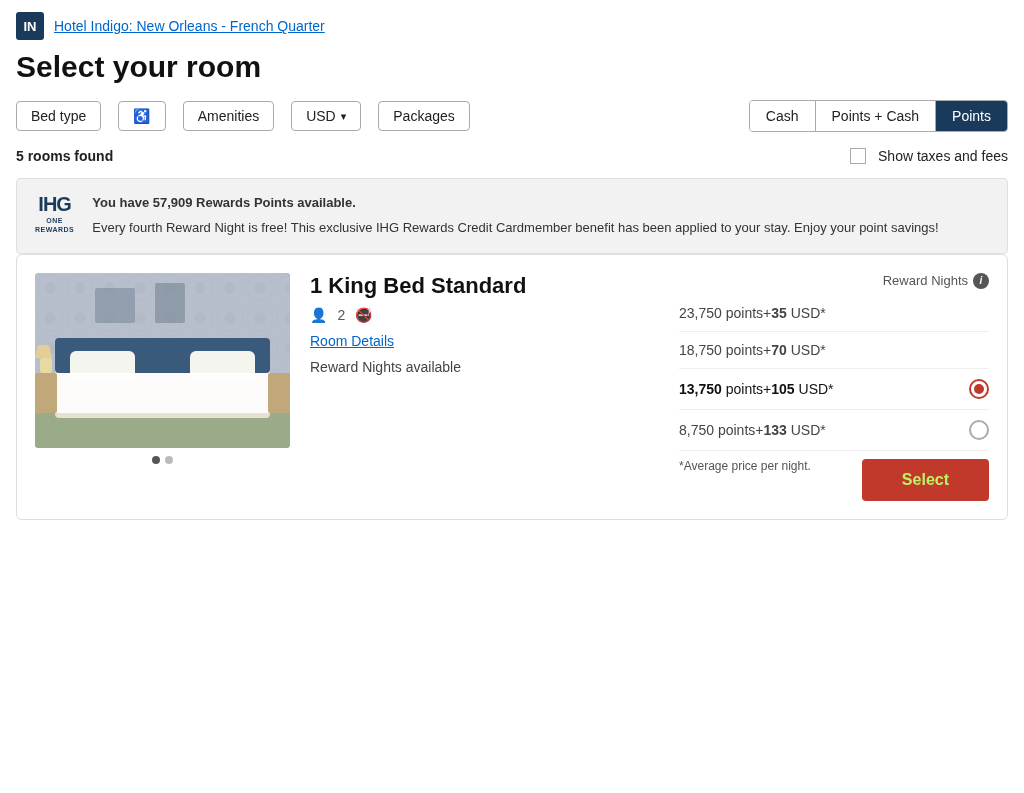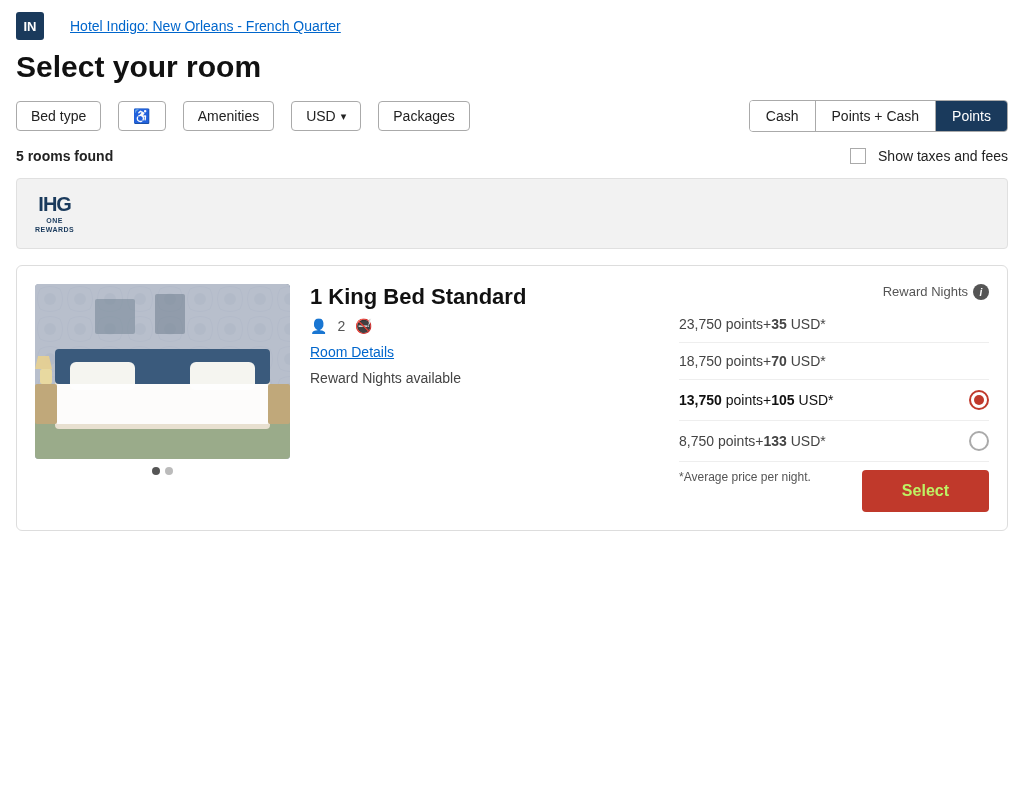--- a/index.html
+++ b/index.html
@@ -1,20 +1,20 @@
 <!DOCTYPE html>
 <html><head>
   <meta charset="utf-8">
   <style>
     * { box-sizing: border-box; margin: 0; padding: 0; }
     body { font-family: -apple-system, BlinkMacSystemFont, 'Segoe UI', sans-serif; background: #fff; color: #222; font-size: 14px; }
     .page { max-width: 1024px; margin: 0 auto; padding: 12px 16px; }
 
     
-    .hotel-header { display: flex; align-items: center; gap: 26px; margin-bottom: 10px; }
+    .hotel-header { display: flex; align-items: center; gap: 10px; margin-bottom: 10px; }
     .hotel-logo { background: #1a3a5c; color: #fff; font-weight: bold; font-size: 13px; width: 28px; height: 28px; display: flex; align-items: center; justify-content: center; border-radius: 3px; flex-shrink: 0; }
     .hotel-name { color: #0066cc; text-decoration: underline; font-size: 14px; cursor: pointer; }
     .page-title { font-size: 30px; font-weight: bold; margin-bottom: 16px; color: #111; }
 
     
     .filter-bar { display: flex; align-items: center; gap: 17px; margin-bottom: 16px; flex-wrap: wrap; }
     .filter-btn { border: 1px solid #aaa; background: #fff; border-radius: 4px; padding: 6px 14px; font-size: 14px; cursor: pointer; color: #222; display: flex; align-items: center; gap: 5px; }
     .filter-btn .chevron { font-size: 11px; }
     .filter-spacer { flex: 1; }
     .payment-toggle { display: flex; border: 1px solid #aaa; border-radius: 4px; overflow: hidden; }
@@ -22,21 +22,21 @@
     .payment-btn.active { background: #1a3a5c; color: #fff; }
     .payment-btn:not(:last-child) { border-right: 1px solid #aaa; }
 
     
     .results-bar { display: flex; align-items: center; margin-bottom: 14px; }
     .rooms-found { font-size: 14px; font-weight: 600; color: #222; }
     .taxes-toggle { display: flex; align-items: center; gap: 12px; margin-left: auto; font-size: 14px; color: #222; }
     .checkbox-box { width: 16px; height: 16px; border: 1.5px solid #aaa; background: #fff; display: inline-block; }
 
     
-    .rewards-banner { background: #f2f2f2; border: 1px solid #e0e0e0; border-radius: 4px; padding: 14px 18px; margin-bottom: 16px; display: flex; align-items: flex-start; gap: 18px; }
+    .rewards-banner { background: #f2f2f2; border: 1px solid #e0e0e0; border-radius: 4px; padding: 14px 18px; display: flex; align-items: flex-start; gap: 18px; }
     .ihg-logo-box { flex-shrink: 0; display: flex; align-items: center; }
     .rewards-text { font-size: 13px; color: #333; line-height: 1.6; }
 
     
     .room-card { border: 1px solid #ddd; border-radius: 6px; padding: 18px; margin-bottom: 20px; display: flex; gap: 20px; }
     .room-image { width: 255px; height: 175px; background: #c5c9d0; border-radius: 4px; overflow: hidden; position: relative; }
     .room-image-placeholder { width: 100%; height: 100%; background: linear-gradient(135deg, #b0b8c5 0%, #8a9ab0 30%, #6b7a8d 60%, #b0b8c5 100%); position: relative; }
     .image-dots { display: flex; justify-content: center; gap: 5px; margin-top: 8px; }
     .dot { width: 8px; height: 8px; border-radius: 50%; background: #bbb; }
     .dot.active { background: #555; }
@@ -101,20 +101,24 @@
     </div>
   </div>
 
   <div class="rewards-banner">
     <div class="ihg-logo-box">
       <div style="text-align:center;">
         <div style="font-size:20px; font-weight:bold; color:#1a3a5c; letter-spacing:-1px;">IHG</div>
         <div style="font-size:7px; color:#1a3a5c; line-height:1.3; font-weight:600; letter-spacing:0.5px;">ONE<br>REWARDS</div>
       </div>
     </div>
+    <div class="rewards-text">
+      <div style="font-weight:600; margin-bottom:4px;">You have 57,909 Rewards Points available.</div>
+      <div>Every fourth Reward Night is free! This exclusive IHG Rewards Credit Cardmember benefit has been applied to your stay. Enjoy your point savings!</div>
+    </div>
   </div>
 
   <div class="room-card">
     <div class="room-content">
 
       <div class="left-col">
         <div class="room-image">
           <div class="room-image-placeholder">
 
             <svg width="255" height="175" viewBox="0 0 255 175" xmlns="http://www.w3.org/2000/svg" style="position:absolute;top:0;left:0;">

